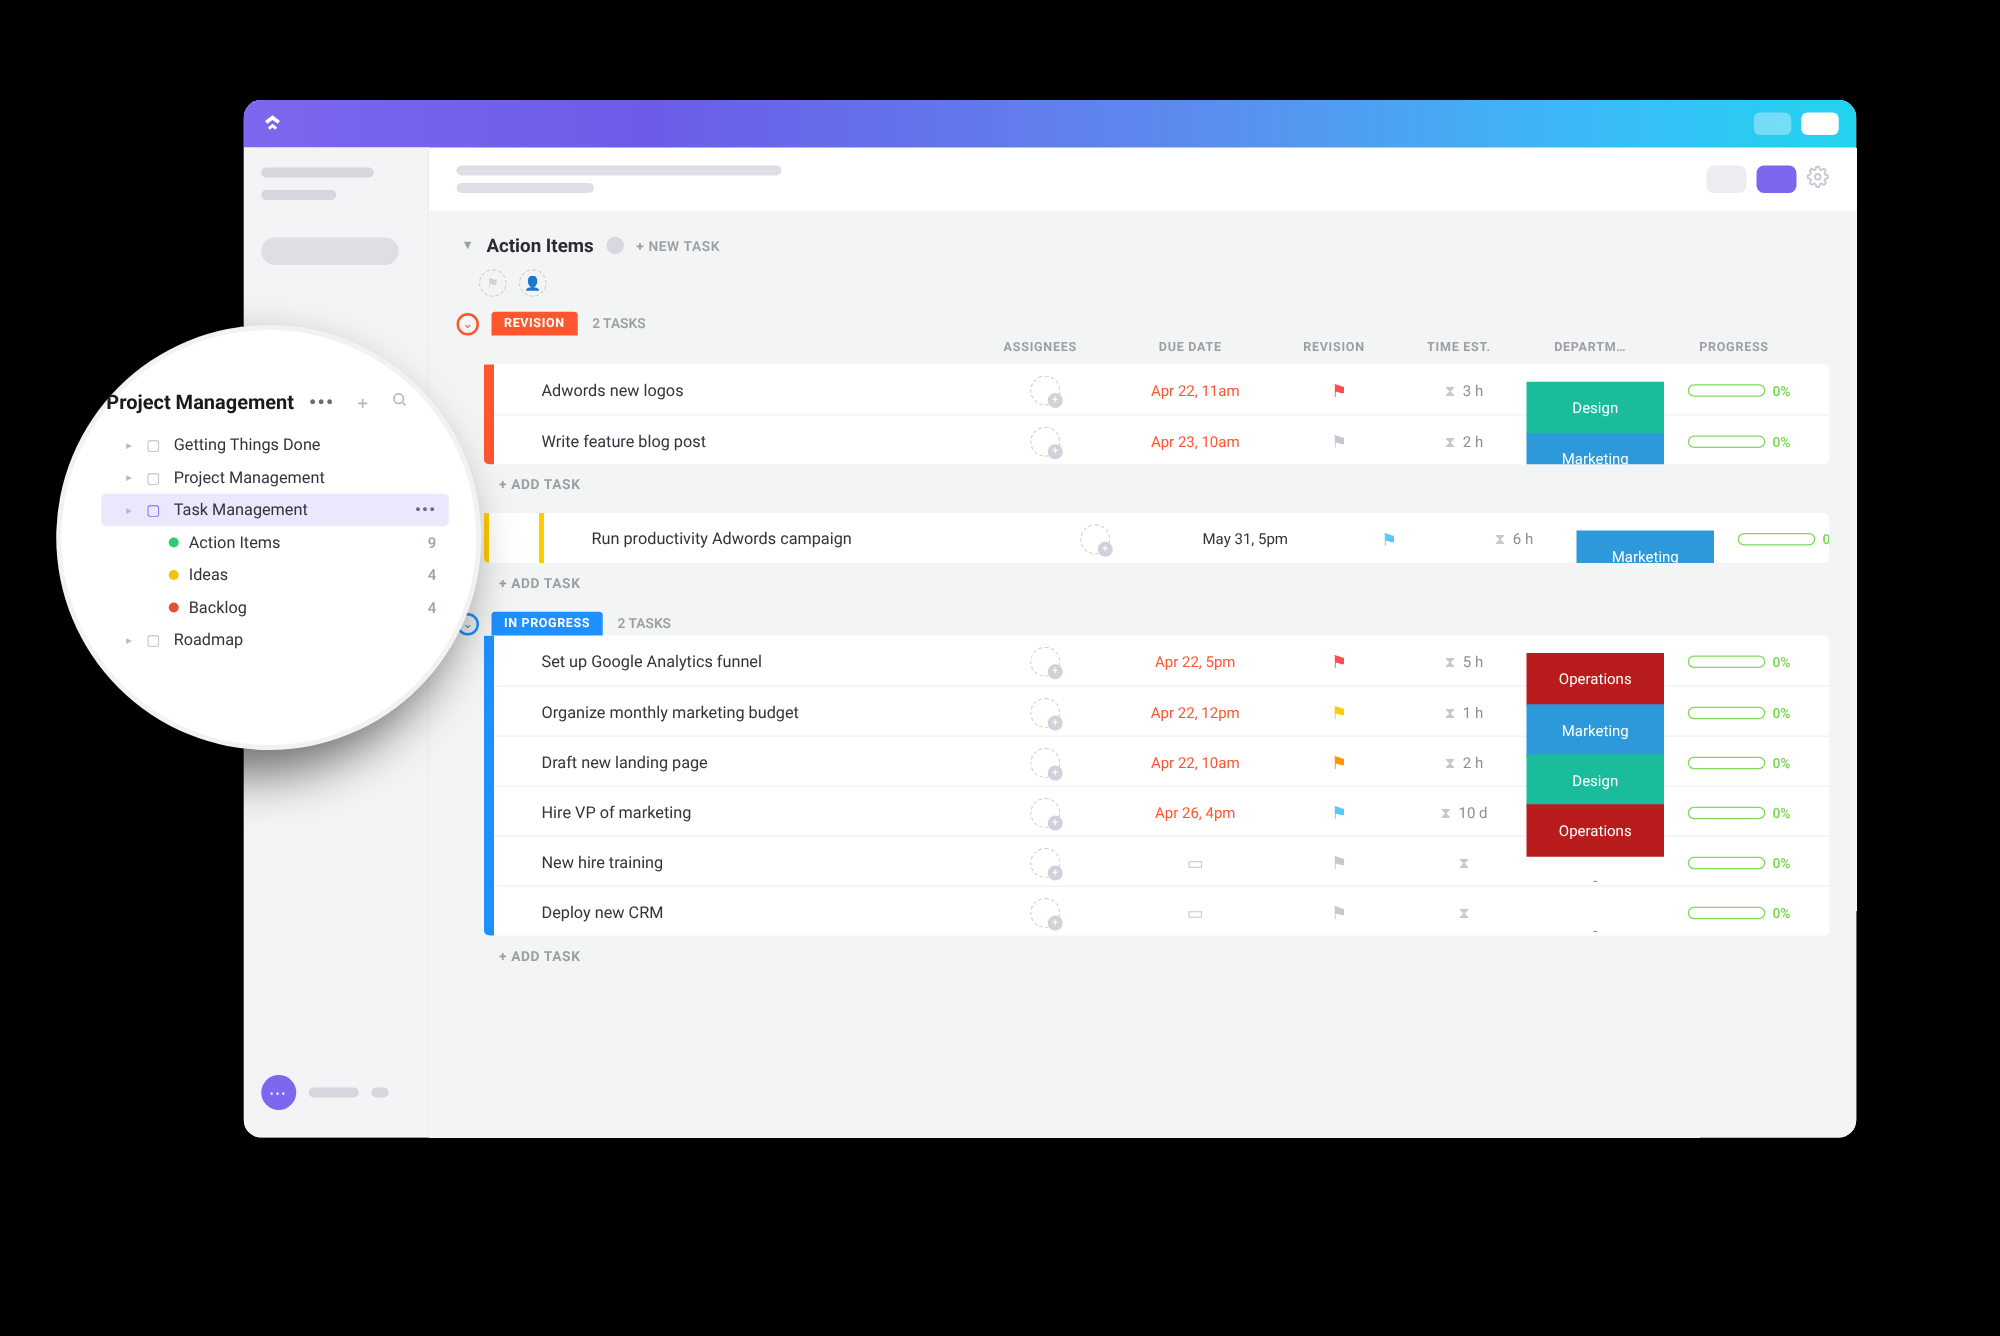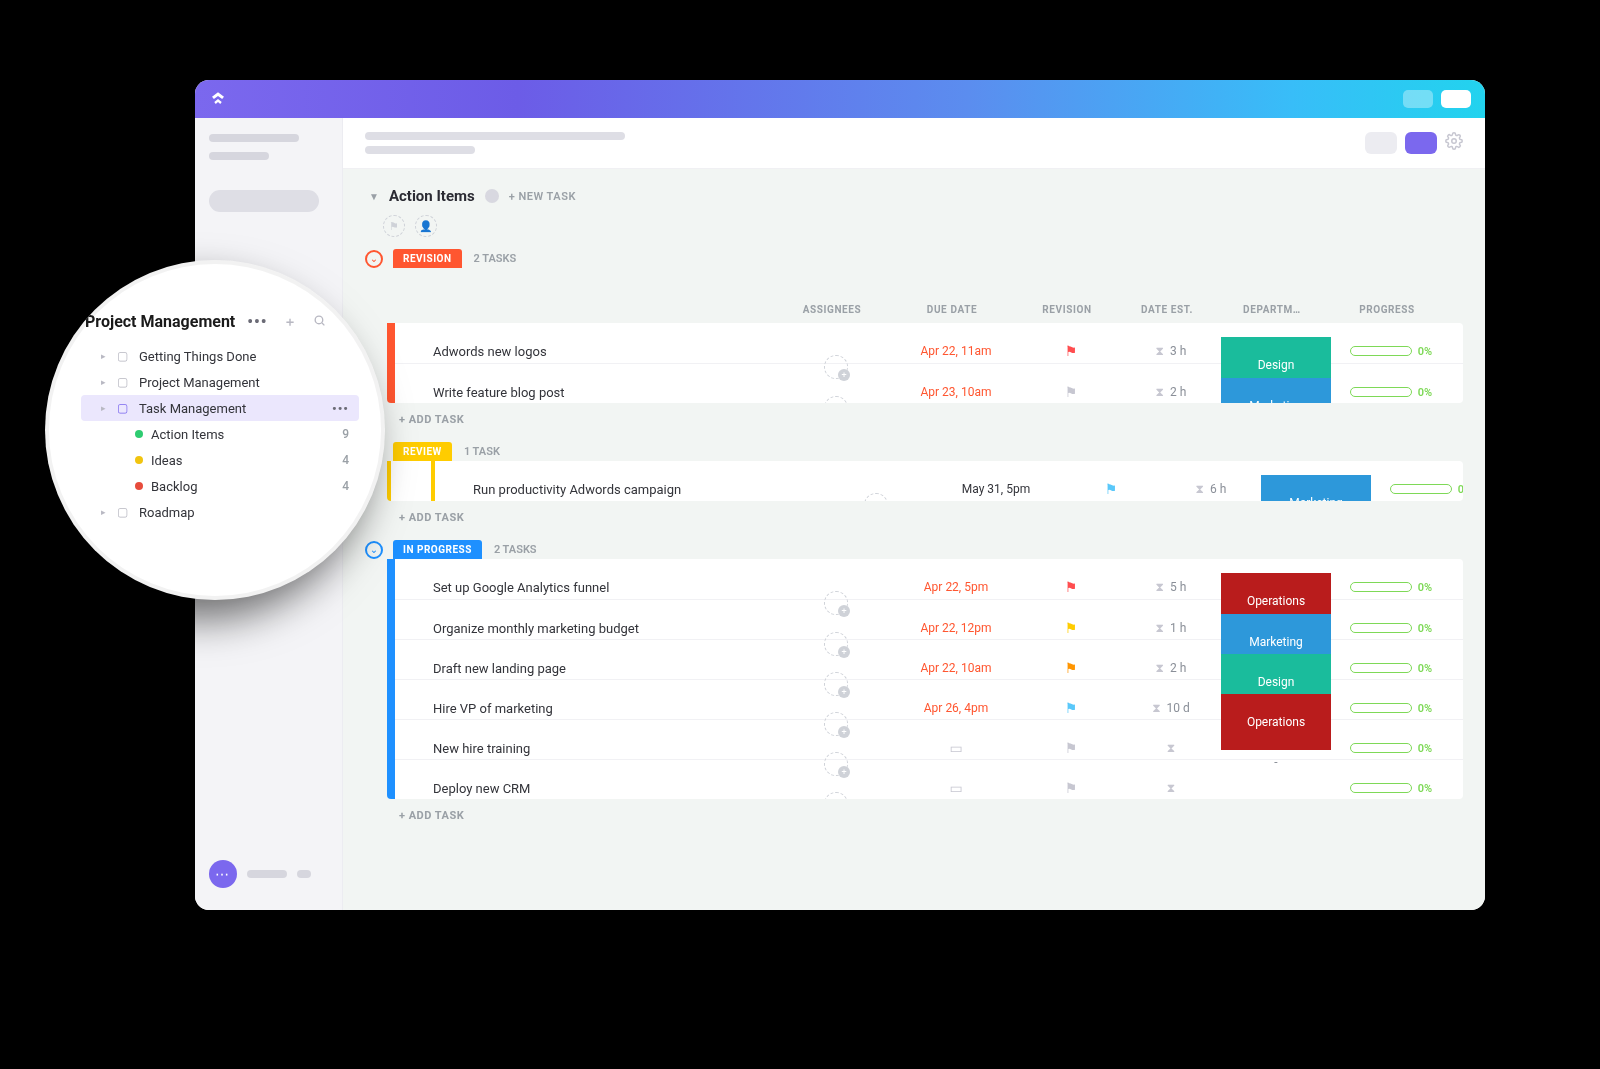--- a/index.html
+++ b/index.html
@@ -162,21 +162,21 @@
   .folder-icon.purple { color:#7b68ee; }
   .dot { width:8px; height:8px; border-radius:50%; display:inline-block; }
   .dot.green { background:#2ecc71; }
   .dot.yellow { background:#f1c40f; }
   .dot.red { background:#e74c3c; }
   .tree-count { margin-left:auto; color:#9aa0a6; font-size:12px; font-weight:500; }
   .row-dots { margin-left:auto; color:#6b6b76; letter-spacing:1px; font-weight:700; }
   .indent-1 { padding-left: 20px; }
   .indent-2 { padding-left: 38px; }
 
-  .center { display:flex; justify-content:center;margin-top:32px; }
+  .center { display:flex; justify-content:center; }
 </style>
 </head>
 <body>
 
 <div class="window">
   <div class="titlebar">
     <span class="logo-icon">
       <svg width="18" height="18" viewBox="0 0 24 24">
           <path fill="#fff" d="M12 3l8 6-2.5 3L12 8 6.5 12 4 9l8-6zm0 9l5 4-2 2.5L12 16l-3 2.5L7 16l5-4z"></path>
         </svg>
@@ -237,21 +237,21 @@
     <span class="task-count">2 TASKS</span>
     <div style="flex:1"></div>
   </div>
       <div style="margin-left:22px;">
                 <div class="columns-header">
       <div></div>
                   <div></div>
       <div class="center">ASSIGNEES</div>
       <div class="center">DUE DATE</div>
       <div class="center">REVISION</div>
-      <div class="center">DATE EST.</div>
+      <div class="center">TIME EST.</div>
       <div class="center">DEPARTM…</div>
       <div class="center">PROGRESS</div>
     </div>
               </div>
       <div class="task-block" style="border-left:4px solid #ff5630;">
                 <div class="task-row">
       <div class="bar" style="background:#ff5630;"></div>
       <div class="title-cell">Adwords new logos</div>
       <div class="center">
                     <div class="assignee-ghost"></div>
@@ -283,26 +283,20 @@
       <div class="dept marketing">Marketing</div>
       <div class="progress-cell">
         <div class="progress-bar"></div>
         <span class="progress-val">0%</span>
       </div>
     </div>
               </div>
       <div class="add-task-row">+ ADD TASK</div>
             </div>
             <div class="group">
-              <div class="group-head">
-    <span class="collapse-ring" style="border-color:#ffcc00; color:#ffcc00;">⌄</span>
-    <span class="status-chip" style="background:#ffcc00;">REVIEW</span>
-    <span class="task-count">1 TASK</span>
-
-  </div>
               <div class="task-block" style="border-left:4px solid #ffcc00;padding-left:40px;">
                 <div class="task-row">
       <div class="bar" style="background:#ffcc00;"></div>
       <div class="title-cell">Run productivity Adwords campaign</div>
       <div class="center">
                     <div class="assignee-ghost"></div>
                   </div>
       <div class="due dark">May 31, 5pm</div>
       <div class="flag blue">⚑</div>
       <div class="est">

